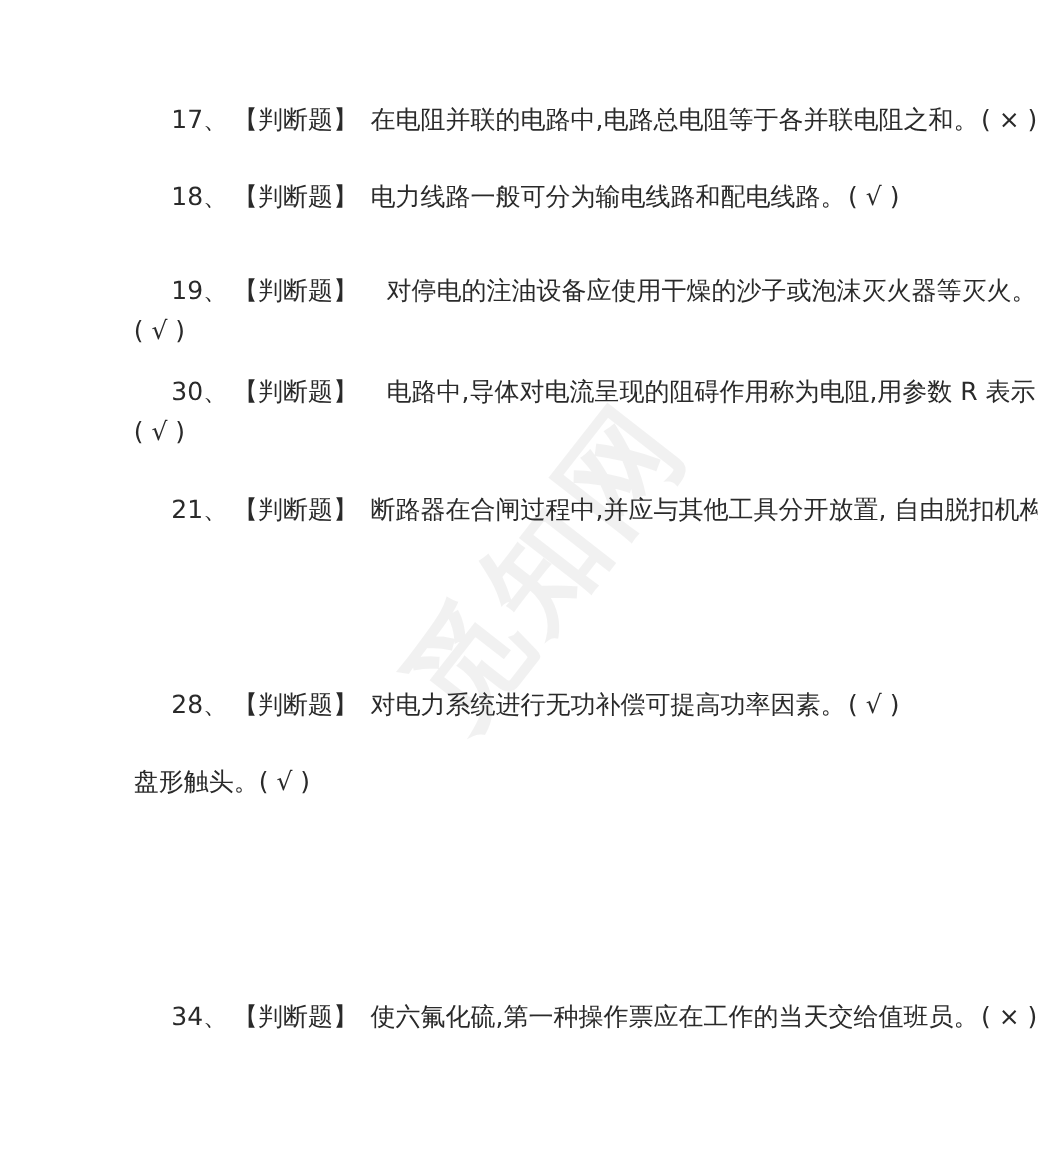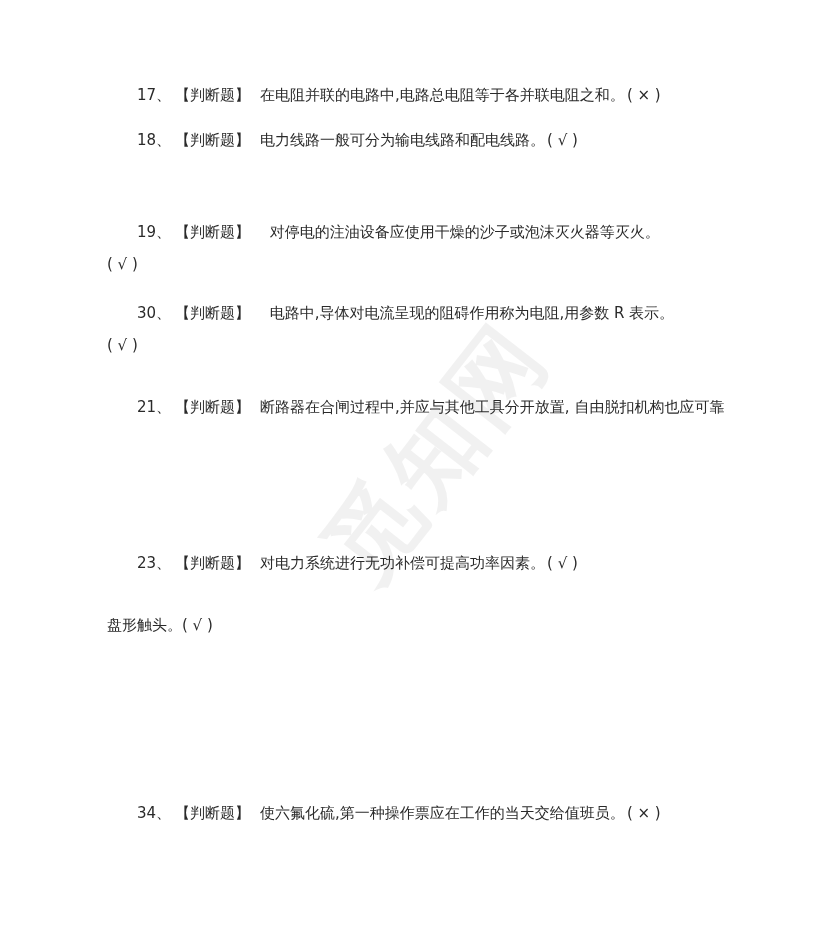--- a/index.html
+++ b/index.html
@@ -17,21 +17,21 @@
   }
   .page {
     position: absolute;
     left: 0; top: 0;
     width: 830px; height: 927px;
   }
   .q {
     position: absolute;
     left: 107px;
     width: 620px;
-    font-size: 15px;
+    font-size: 20px;
     line-height: 32px;
     letter-spacing: 0px;
     white-space: normal;
   }
   .q .line1 {
     display: block;
     padding-left: 30px;
     white-space: nowrap;
   }
   .q .line2 {
@@ -69,41 +69,41 @@
 <div class="page">
 
   <div class="watermark">
     <span>觅知网</span>
   </div>
 
   <div class="q" style="top:79px">
     <span class="line1"><span class="num">17、</span><span class="tag">【判断题】</span><span>在电阻并联的电路中,电路总电阻等于各并联电阻之和。</span><span class="ans">( × )</span></span>
   </div>
 
-  <div class="q" style="top:124px">
+  <div class="q" style="top:141px">
     <span class="line1"><span class="num">18、</span><span class="tag">【判断题】</span><span>电力线路一般可分为输电线路和配电线路。</span><span class="ans">( √ )</span></span>
   </div>
 
   <div class="q" style="top:216px">
     <span class="line1"><span class="num">19、</span><span class="tag">【判断题】</span><span style="white-space:pre">  对停电的注油设备应使用干燥的沙子或泡沫灭火器等灭火。</span></span>
     <span class="line2">( √ )</span>
   </div>
 
   <div class="q" style="top:297px">
     <span class="line1"><span class="num">30、</span><span class="tag">【判断题】</span><span style="white-space:pre">  电路中,导体对电流呈现的阻碍作用称为电阻,用参数 R 表示。</span></span>
     <span class="line2">( √ )</span>
   </div>
 
   <div class="q" style="top:391px">
     <span class="line1"><span class="num">21、</span><span class="tag">【判断题】</span><span>断路器在合闸过程中,并应与其他工具分开放置, 自由脱扣机构也应可靠</span></span>
   </div>
 
 
   <div class="q" style="top:547px">
-    <span class="line1"><span class="num">23、</span><span class="tag">【判断题】</span><span>对电力系统进行无功补偿可提高功率因素。</span><span class="ans">( √ )</span></span>
+    <span class="line1"><span class="num">28、</span><span class="tag">【判断题】</span><span>对电力系统进行无功补偿可提高功率因素。</span><span class="ans">( √ )</span></span>
   </div>
 
   <div class="q" style="top:609px">
     <span class="line2">盘形触头。( √ )</span>
   </div>
 
 
   <div class="q" style="top:797px">
     <span class="line1"><span class="num">34、</span><span class="tag">【判断题】</span><span>使六氟化硫,第一种操作票应在工作的当天交给值班员。</span><span class="ans">( × )</span></span>
   </div>

